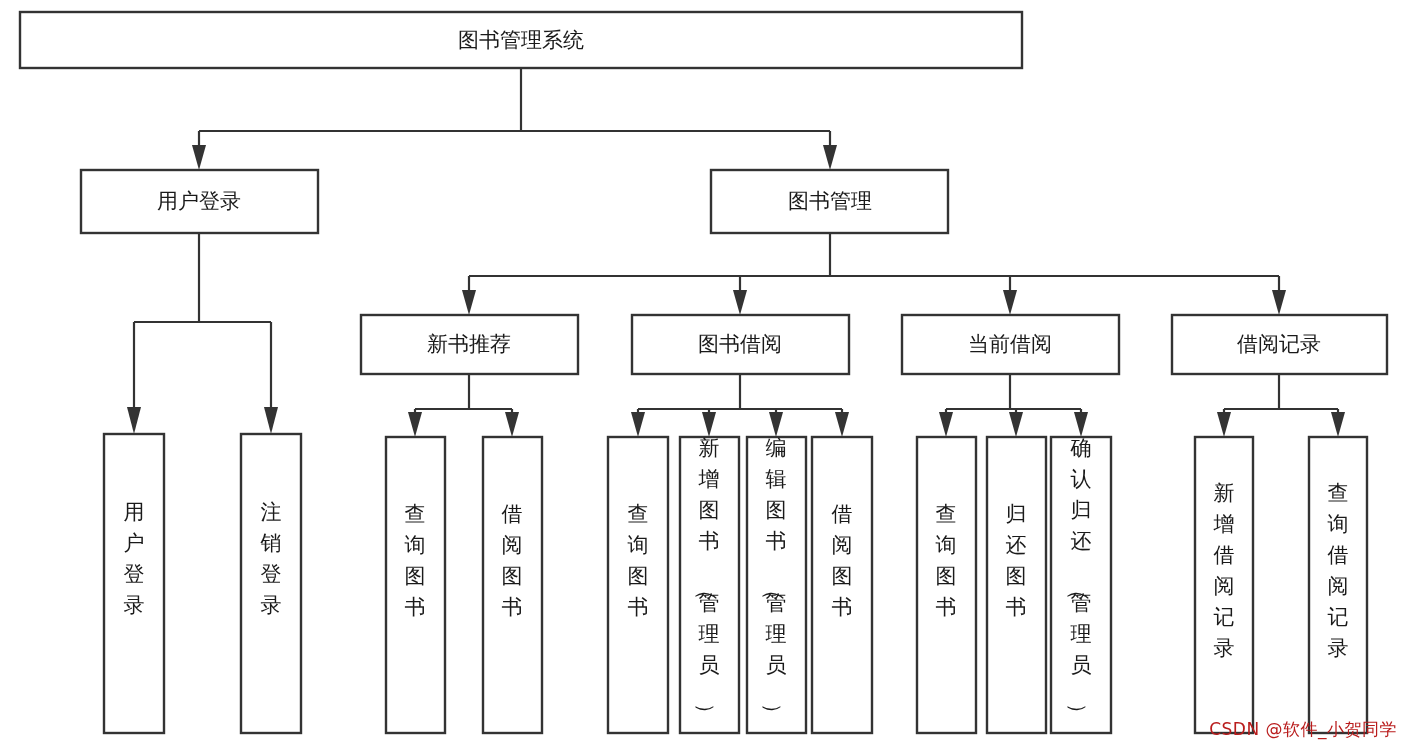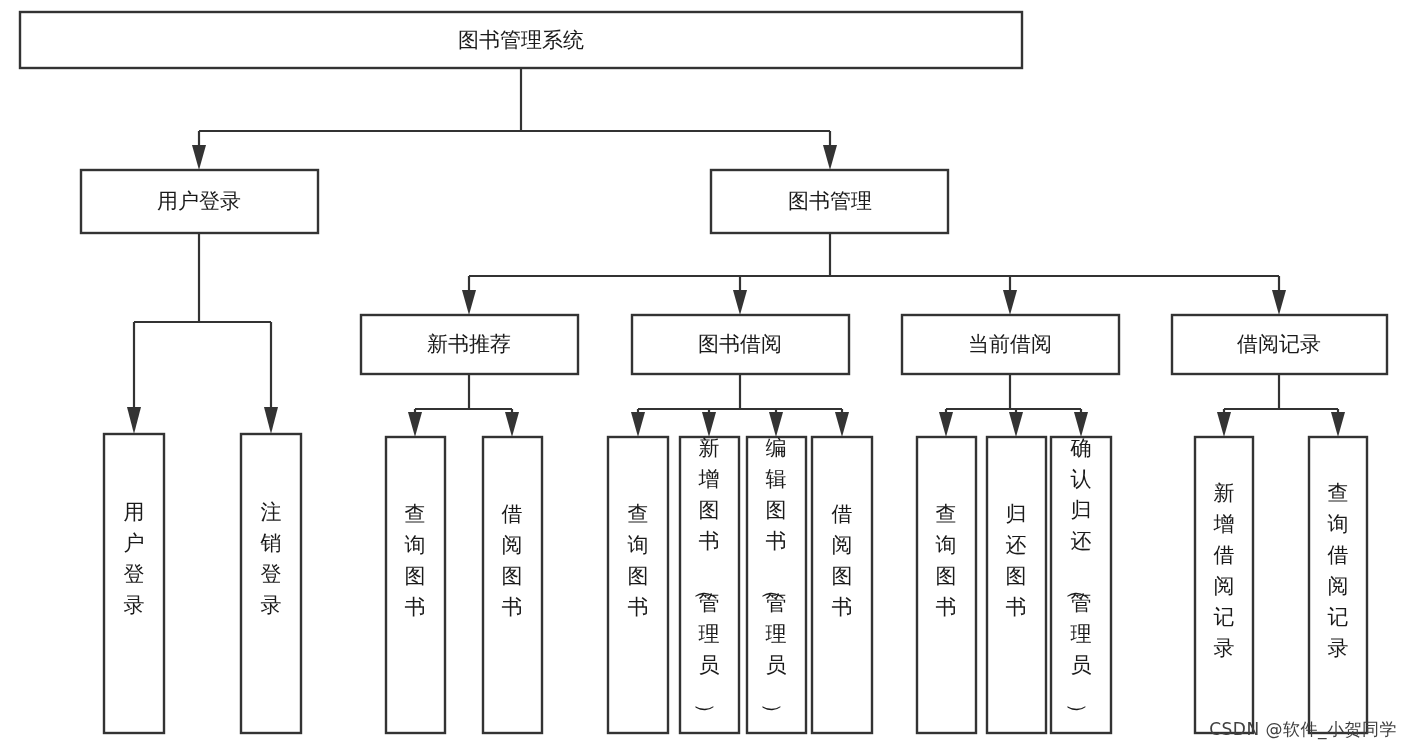--- a/index.html
+++ b/index.html
@@ -21,21 +21,21 @@
   }
   .node-label-v{
     fill:#1a1a1a;
     font-family:"DejaVu Sans","Liberation Sans",sans-serif;
     font-size:21px;
     text-anchor:middle;
   }
   .watermark{
     position:absolute;
     right:8px;bottom:6px;
-    color:#404040;
+    color:#b91c1c;
     font-size:17px;
     font-family:"DejaVu Sans","Liberation Sans",sans-serif;
     letter-spacing:.5px;
     white-space:nowrap;
     pointer-events:none;
   }
 </style>
 </head>
 <body>
 

